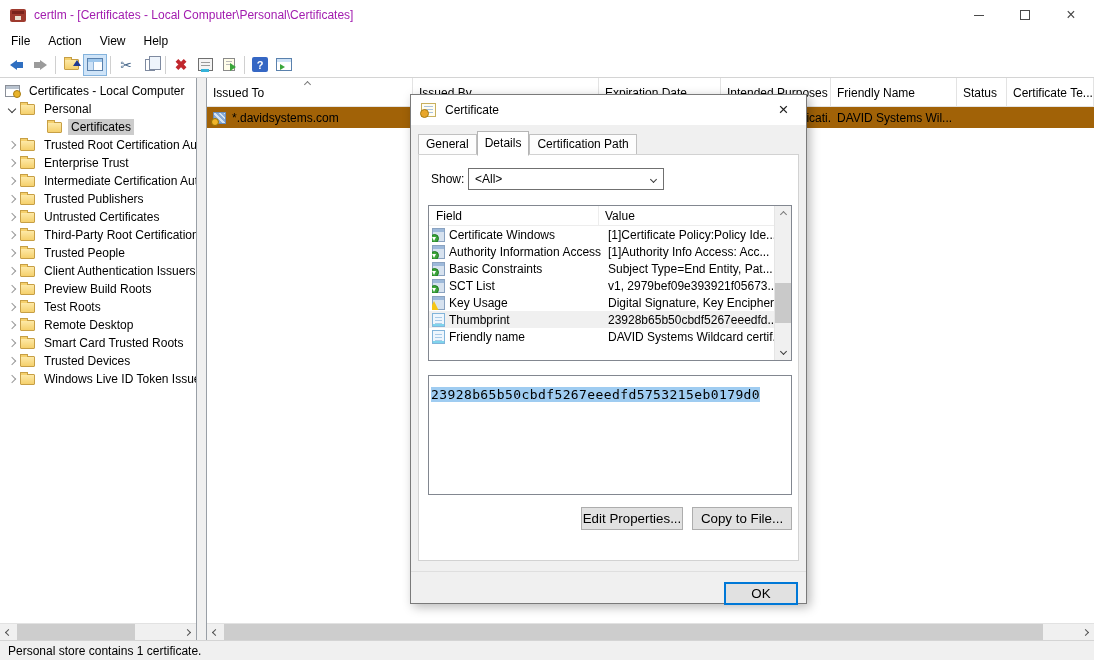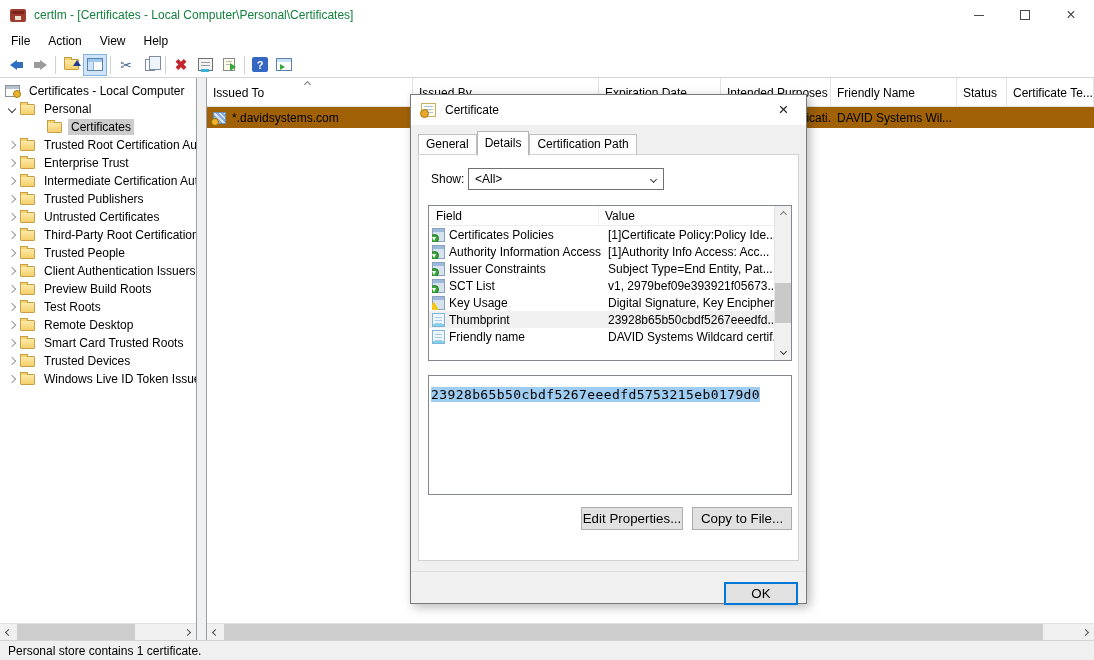--- a/index.html
+++ b/index.html
@@ -5,21 +5,21 @@
   * { box-sizing: border-box; margin: 0; padding: 0; }
   html,body { width:1094px; height:660px; overflow:hidden; }
   body { font: 12px "Liberation Sans", sans-serif; color:#000; background:#fff; }
   .win { position:relative; width:1094px; height:660px; background:#fff; overflow:hidden; }
 
   
   .titlebar { height:30px; display:flex; align-items:center; background:#fff; }
   .app-icon { width:16px; height:13px; margin:0 8px 0 10px; background:#9e3a2e; border-radius:2px; position:relative; flex:none; }
   .app-icon::before { content:""; position:absolute; left:2px; top:2px; right:2px; height:3px; background:#7a241c; }
   .app-icon::after { content:""; position:absolute; left:5px; bottom:2px; width:6px; height:4px; background:#e8e0d0; }
-  .title-text { color:#15803d; white-space:nowrap;text-align:center; }
+  .title-text { color:#a21caf; white-space:nowrap;text-align:center; }
   .win-controls { margin-left:auto; display:flex; height:30px; }
   .win-btn { width:46px; height:30px; display:flex; align-items:center; justify-content:center; color:#4a4a4a; }
   .glyph-min { width:10px; height:1px; background:#4a4a4a; }
   .glyph-max { width:10px; height:10px; border:1px solid #4a4a4a; }
   .glyph-close { font-size:16px; line-height:1; }
 
   
   .menubar { height:22px; display:flex; align-items:center; padding-left:2px; background:#fff; }
   .menu-item { padding:3px 9px; }
 
@@ -423,39 +423,39 @@
       <div class="fieldlist">
         <div class="fl-header">
           <span class="fl-hf">Field</span>
           <span class="fl-hv">Value</span>
         </div>
         <div class="fl-row">
           <span class="fl-f">
               <span class="fi fi-ext">
                 <i class="dot"></i>
               </span>
-              <span>Certificates Policies</span>
+              <span>Certificate Windows</span>
             </span>
           <span class="fl-v">[1]Certificate Policy:Policy Ide...</span>
         </div>
         <div class="fl-row">
           <span class="fl-f">
               <span class="fi fi-ext">
                 <i class="dot"></i>
               </span>
               <span>Authority Information Access</span>
             </span>
           <span class="fl-v">[1]Authority Info Access: Acc...</span>
         </div>
         <div class="fl-row">
           <span class="fl-f">
               <span class="fi fi-ext">
                 <i class="dot"></i>
               </span>
-              <span>Issuer Constraints</span>
+              <span>Basic Constraints</span>
             </span>
           <span class="fl-v">Subject Type=End Entity, Pat...</span>
         </div>
         <div class="fl-row">
           <span class="fl-f">
               <span class="fi fi-ext">
                 <i class="dot"></i>
               </span>
               <span>SCT List</span>
             </span>

